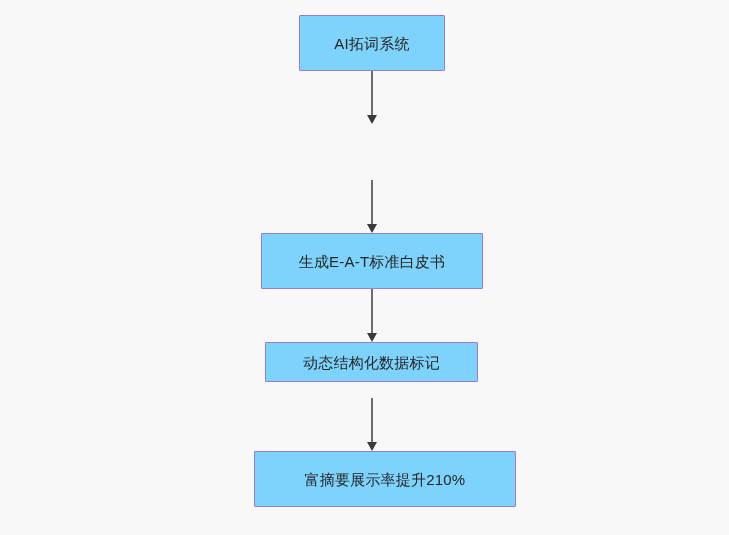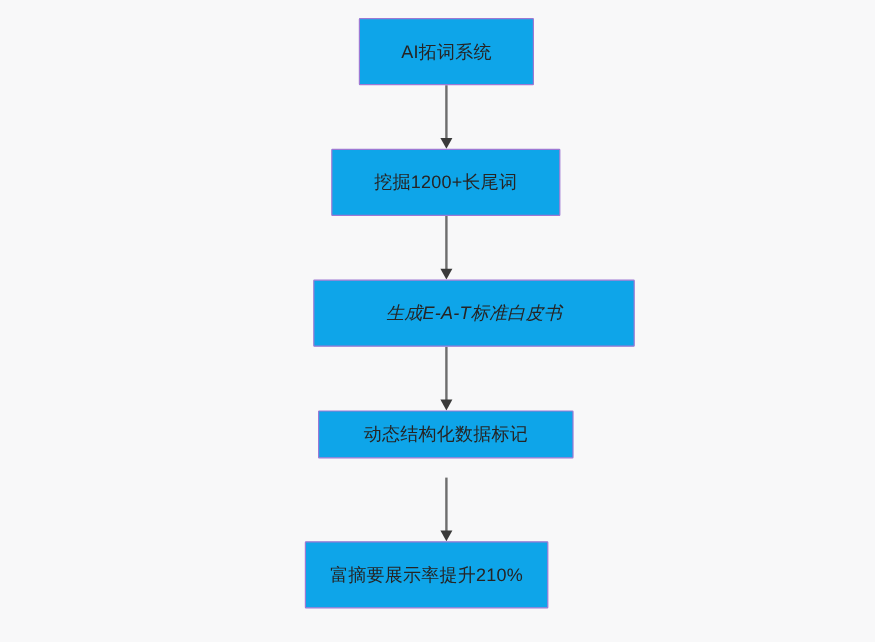--- a/index.html
+++ b/index.html
@@ -14,21 +14,21 @@
     overflow: hidden;
   }
   #flowchart-canvas {
     position: relative;
     width: 729px;
     height: 535px;
   }
   .node {
     position: absolute;
     box-sizing: border-box;
-    background: #0ea5e9;
+    background: #7dd3fc;
     border: 1.6px solid #9d79d4;
     border-radius: 1px;
     display: flex;
     align-items: center;
     justify-content: center;
     color: #262424;
     font-size: 15px;
     letter-spacing: 0.2px;
     white-space: nowrap;
   }
@@ -78,29 +78,26 @@
 
   <div class="edge" style="left:371px; top:398px; height:53px;">
     <div class="edge-line" style="height:45px;"></div>
     <div class="edge-head" style="top:44px;"></div>
   </div>
 
   <div class="node" style="left:299px; top:15px; width:146px; height:56px;">
     <span class="node-label">AI拓词系统</span>
   </div>
 
-  <div class="node" style="left:276px; top:124px; width:191px; height:56px;">
-    <span class="node-label">挖掘1200+长尾词</span>
-  </div>
 
-  <div class="node" style="left:261px; top:233px; width:268px; height:56px;font-style:italic;">
+  <div class="node" style="left:261px; top:233px; width:222px; height:56px;">
     <span class="node-label">生成E-A-T标准白皮书</span>
   </div>
 
   <div class="node" style="left:265px; top:342px; width:213px; height:40px;">
     <span class="node-label">动态结构化数据标记</span>
   </div>
 
-  <div class="node" style="left:254px; top:451px; width:203px; height:56px;">
+  <div class="node" style="left:254px; top:451px; width:262px; height:56px;">
     <span class="node-label">富摘要展示率提升210%</span>
   </div>
 
 </div>
 
 </body></html>

